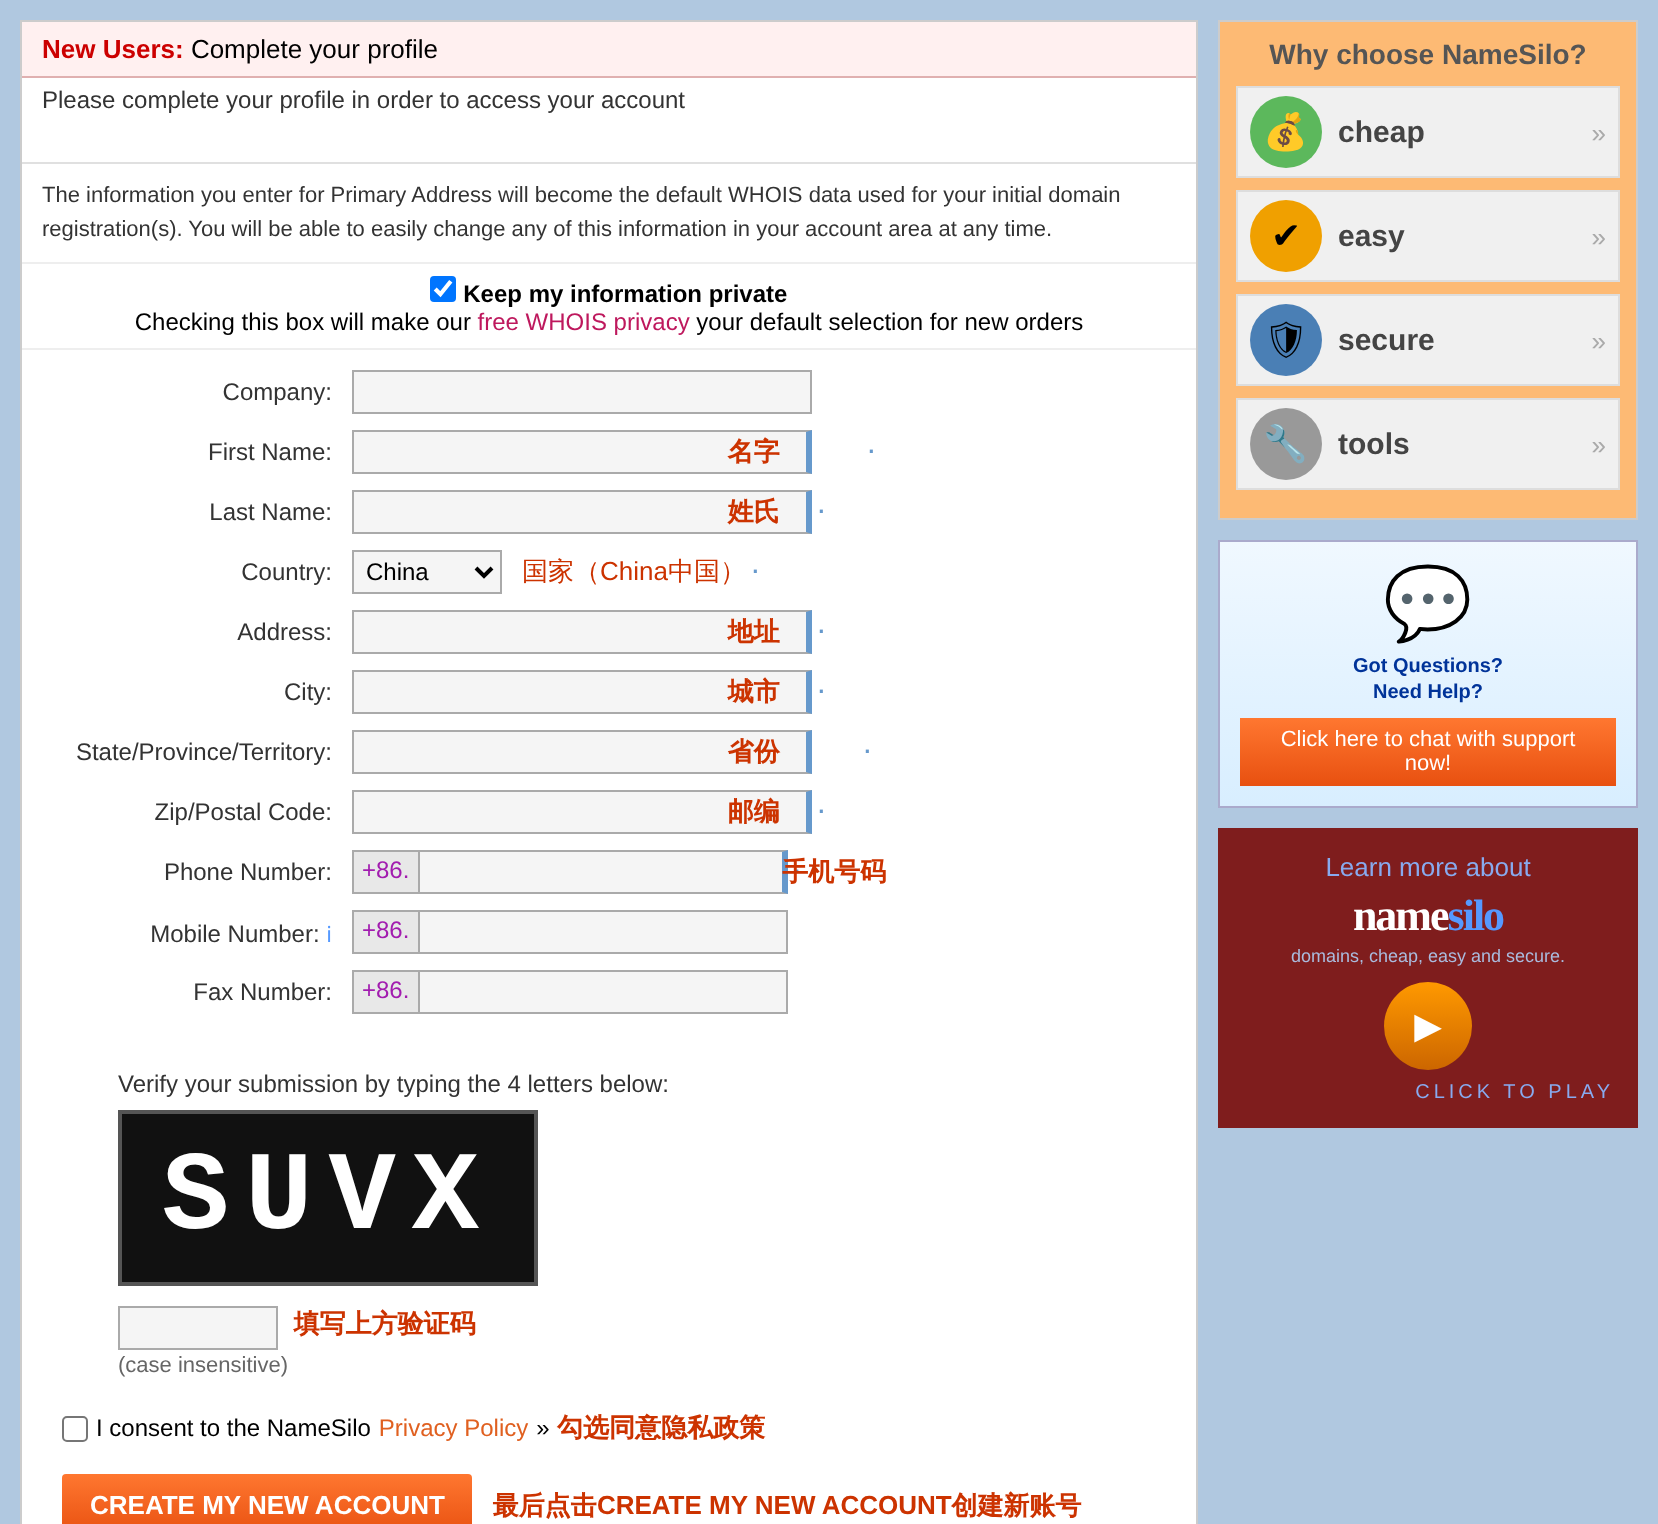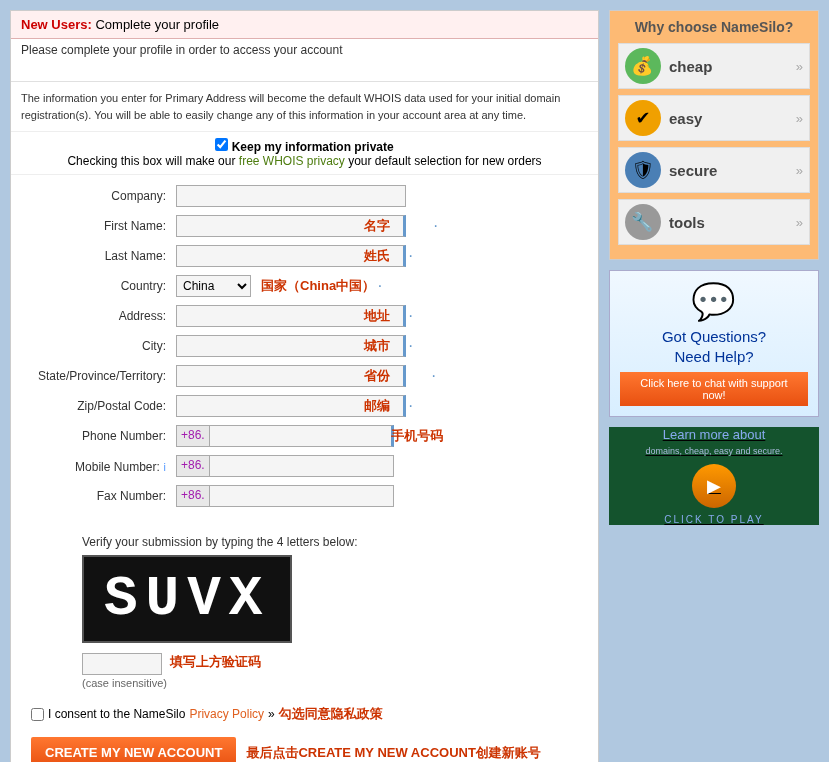--- a/index.html
+++ b/index.html
@@ -45,21 +45,21 @@
       border-bottom: 1px solid #eee;
       line-height: 1.5;
     }
     .privacy-row {
       text-align: center;
       padding: 6px;
       font-size: 12px;
       border-bottom: 1px solid #eee;
     }
     .privacy-row a {
-      color: #4d7c0f;
+      color: #be185d;
       text-decoration: none;
     }
     
     .form-section {
       padding: 10px 20px;
     }
     .form-row {
       display: flex;
       align-items: center;
       margin-bottom: 8px;
@@ -115,32 +115,32 @@
       height: 22px;
       border: 1px solid #aaa;
       background: #f5f5f5;
       padding: 1px 2px;
       font-size: 12px;
       width: 75px;
     }
     .country-hint {
       color: #cc3300;
       font-size: 13px;
-      font-weight: bold;
+      font-weight: normal;
       margin-left: 10px;
       white-space: nowrap;
     }
     .req-dot {
       color: #6699cc;
       font-size: 16px;
       margin-left: 2px;
     }
     
     .captcha-section {
-      padding: 10px 20px 10px 71px;
+      padding: 10px 20px 10px 48px;
     }
     .captcha-label {
       font-size: 12px;
       color: #333;
       margin-bottom: 6px;
     }
     .captcha-img {
       background: #111;
       color: #fff;
       font-family: 'Courier New', monospace;
@@ -270,41 +270,41 @@
       text-align: center;
       cursor: pointer;
     }
     .chat-icon {
       font-size: 36px;
       color: #e08000;
       display: block;
       margin-bottom: 4px;
     }
     .chat-title {
-      font-size: 15px;
-      font-weight: normal;
+      font-size: 10px;
+      font-weight: bold;
       color: #003399;
       line-height: 1.3;
     }
     .chat-btn {
       background: linear-gradient(to bottom, #ff7730, #e85010);
       color: #fff;
       border: none;
       padding: 5px 8px;
       font-size: 11px;
       margin-top: 6px;
       cursor: pointer;
       width: 100%;
     }
     
     .video-box {
-      background: #14532d;
+      background: #7f1d1d;
+      padding: 12px;
       text-align: center;
       cursor: pointer;
-      text-decoration: underline;
     }
     .video-title {
       font-size: 13px;
       color: #88aaee;
       margin-bottom: 4px;
     }
     .video-logo {
       font-size: 22px;
       color: #fff;
       font-weight: 900;
@@ -328,20 +328,21 @@
       justify-content: center;
       margin: 0 auto 6px;
       font-size: 18px;
       color: #fff;
     }
     .click-to-play {
       font-size: 10px;
       color: #88aaee;
       letter-spacing: 2px;
       text-transform: uppercase;
+      text-align: right;
     }
   </style>
 </head>
 <body>
 
 <div class="page-wrapper">
 
   <div class="main-panel">
 
     <div class="alert-bar">
@@ -521,18 +522,21 @@
       <span class="chat-icon">💬</span>
       <div class="chat-title">
         <span>Got Questions?</span><br>
         <span>Need Help?</span>
       </div>
       <button class="chat-btn">Click here to chat with support now!</button>
     </div>
 
     <div class="video-box">
       <div class="video-title">Learn more about</div>
+      <div class="video-logo">
+        <span style="color:#fff">name</span><span style="color:#5599ff">silo</span>
+      </div>
       <div class="video-sub">domains, cheap, easy and secure.</div>
       <div class="play-btn">▶</div>
       <div class="click-to-play">CLICK TO PLAY</div>
     </div>
   </div>
 </div>
 
 </body></html>

